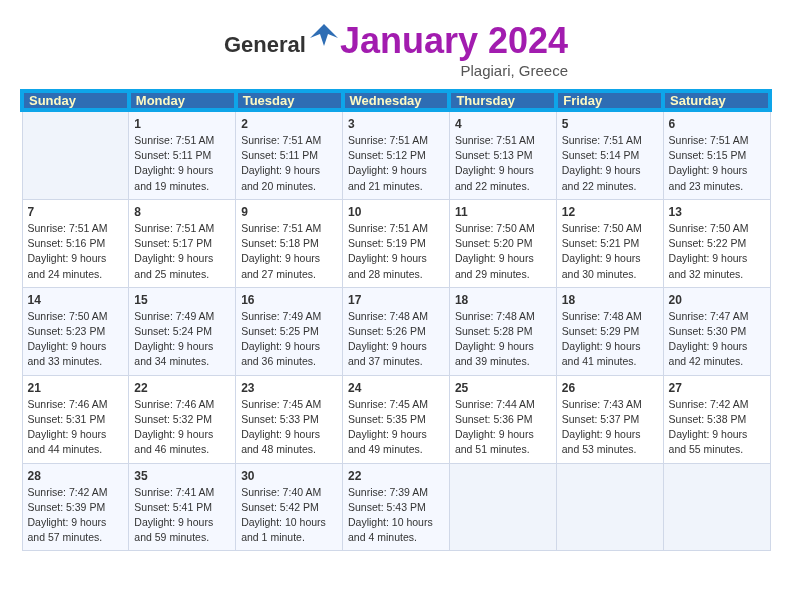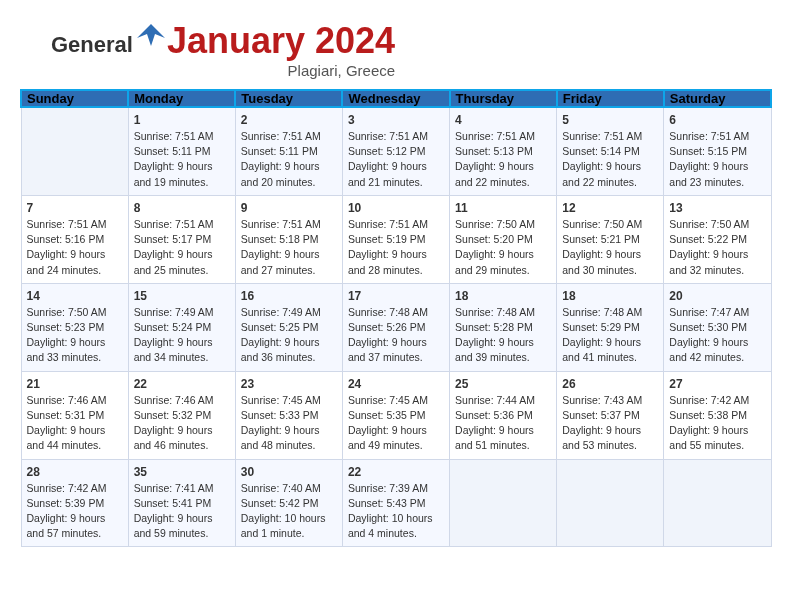--- a/index.html
+++ b/index.html
@@ -5,24 +5,23 @@
     * { box-sizing: border-box; margin: 0; padding: 0; }
     body {
       font-family: Arial, sans-serif;
       background: #fff;
       width: 792px;
       min-height: 612px;
       padding: 20px;
     }
     .header {
       display: flex;
-      justify-content: flex-start;
+      justify-content: center;
       align-items: flex-start;
       margin-bottom: 10px;
-      margin-left: 31px;
     }
     .logo {
       display: flex;
       align-items: center;
     }
     .logo-text {
       font-size: 22px;
       font-weight: bold;
       line-height: 1.1;
     }
@@ -32,39 +31,39 @@
       width: 32px;
       height: 32px;
       margin-left: 2px;
     }
     .title-section {
       text-align: right;
     }
     .month-title {
       font-size: 36px;
       font-weight: bold;
-      color: #b91c1c;
+      color: #a21caf;
     }
     .location {
       font-size: 15px;
       color: #555;
     }
     table {
       width: 100%;
       border-collapse: collapse;
       table-layout: fixed;
     }
     thead tr th {
       background-color: #2e6db4;
-      color: #000000;
+      color: #fef9c3;
       font-size: 13px;
       font-weight: bold;
       padding: 0 5px;
       text-align: left;
-      border: 2px solid #0ea5e9;
+      border: 4px solid #0ea5e9;
     }
     tbody tr {
       background-color: #fff;
     }
     tbody tr:nth-child(odd) {
       background-color: #f5f8ff;
     }
     tbody td {
       border: 1px solid #d0d8e8;
       padding: 5px 5px;

